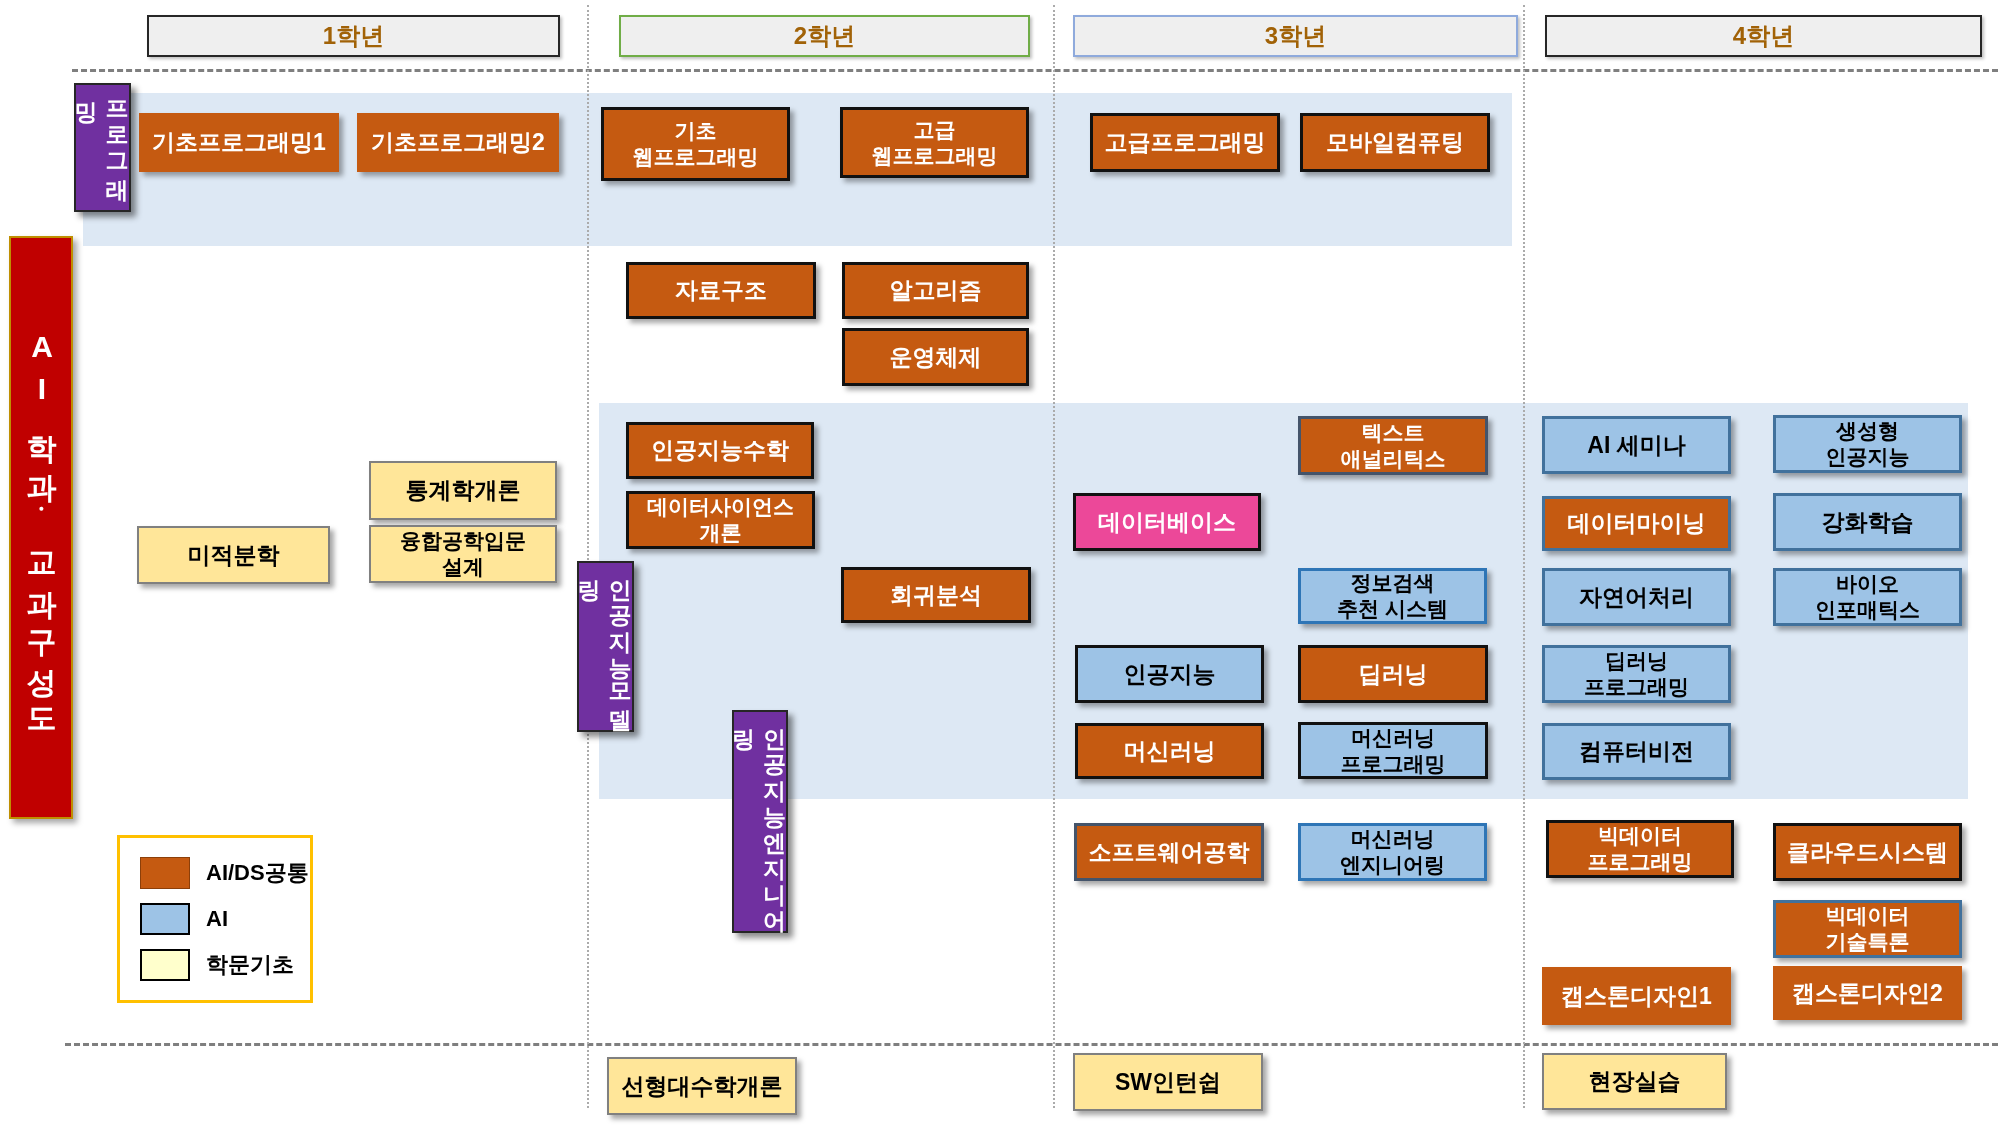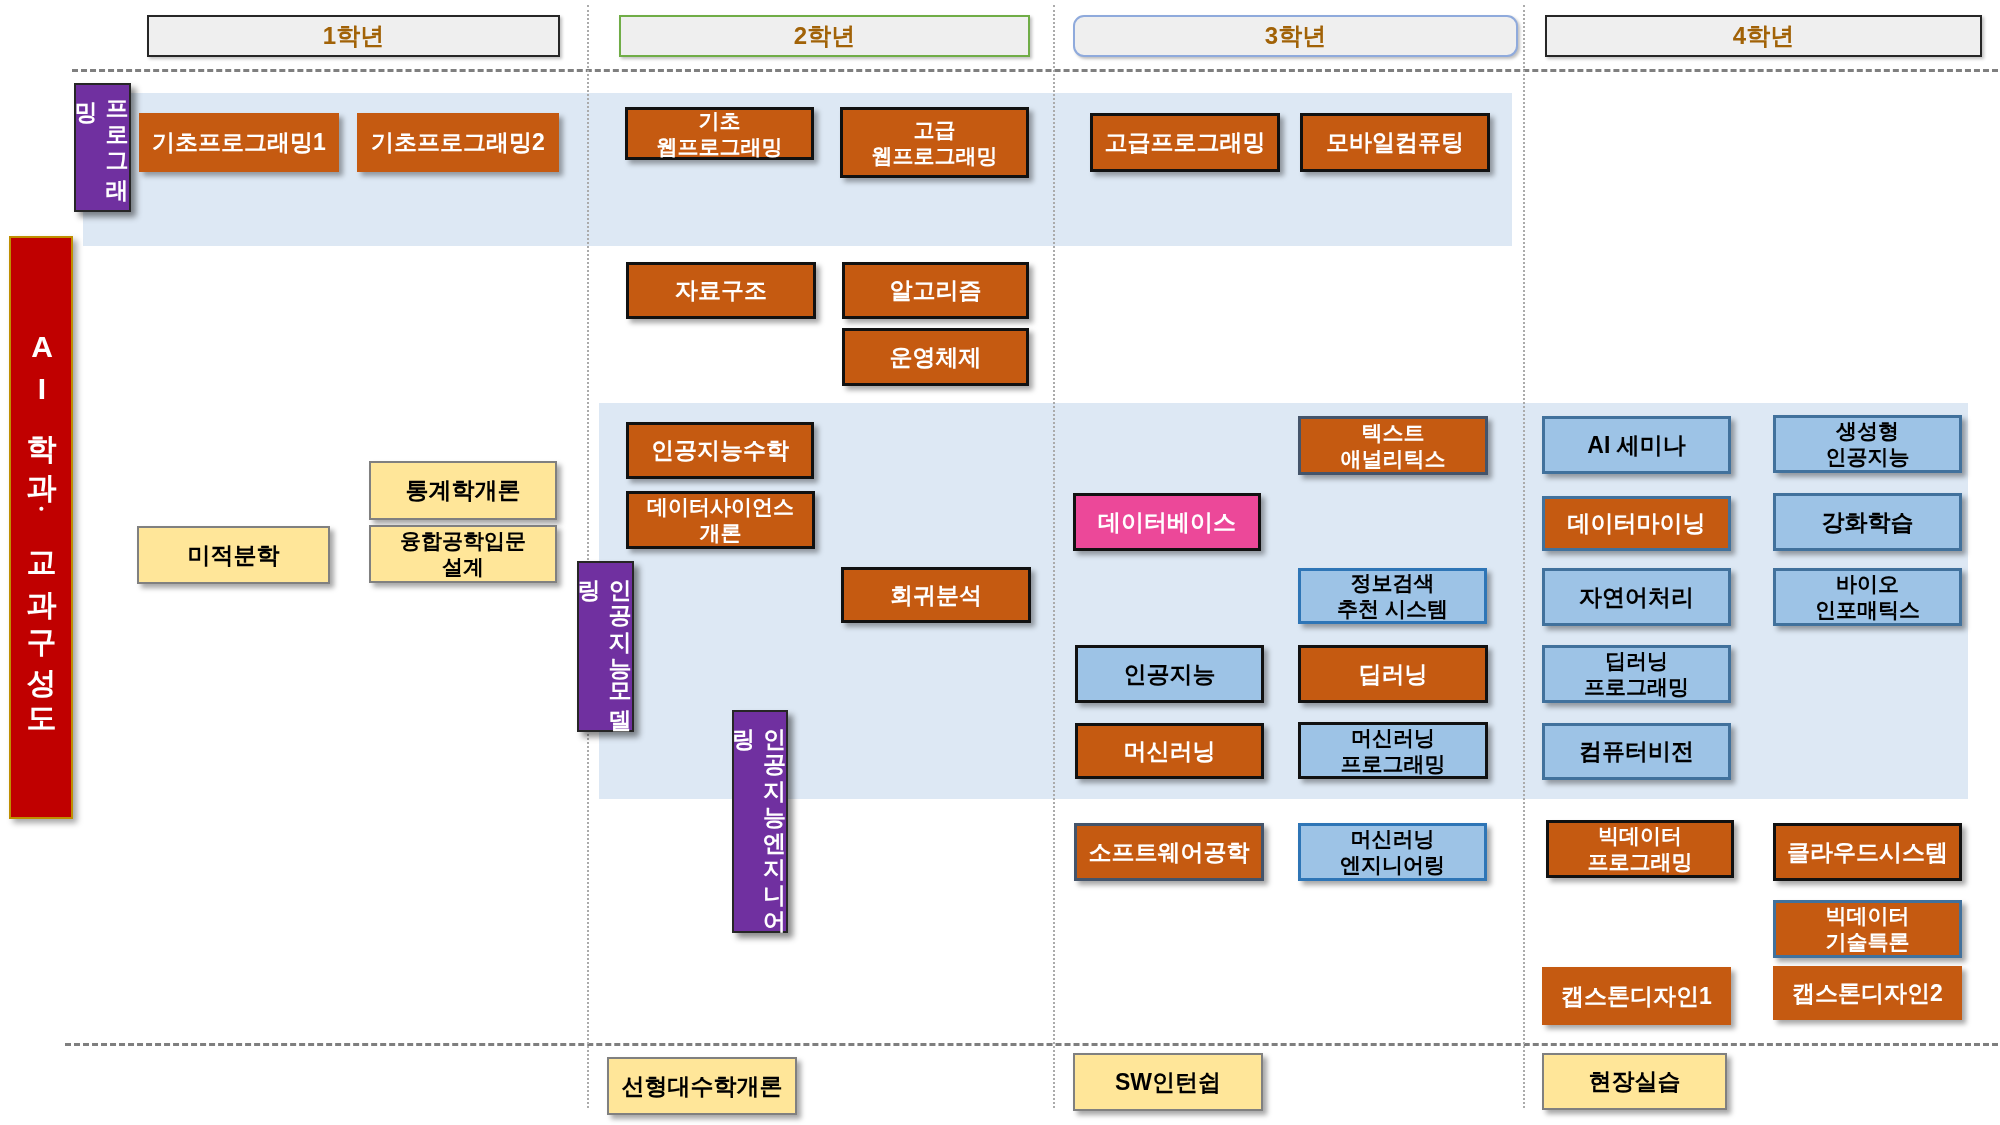--- a/index.html
+++ b/index.html
@@ -48,40 +48,40 @@
       <div class="hline" style="left: 72px; top: 69px; width: 1926px;"></div>
       <div class="hline" style="left: 65px; top: 1043px; width: 1933px;"></div>
       <div class="vline" style="left: 587px; top: 5px; height: 1103px;"></div>
       <div class="vline" style="left: 1053px; top: 5px; height: 1103px;"></div>
       <div class="vline" style="left: 1523px; top: 5px; height: 1103px;"></div>
     </div>
 
   <div id="header-layer">
       <div class="year-header" style="left: 147px; width: 413px; background: rgb(239, 239, 239); border-color: rgb(38, 38, 38);">1학년</div>
       <div class="year-header" style="left: 619px; width: 411px; background: rgb(239, 239, 239); border-color: rgb(112, 173, 71);">2학년</div>
-      <div class="year-header" style="left: 1073px; width: 445px; background: rgb(239, 239, 239); border-color: rgb(143, 170, 220); border-radius: 11px;">3학년</div>
+      <div class="year-header" style="left: 1073px; width: 445px; background: rgb(239, 239, 239); border-color: rgb(143, 170, 220);">3학년</div>
       <div class="year-header" style="left: 1545px; width: 437px; background: rgb(239, 239, 239); border-color: rgb(38, 38, 38);">4학년</div>
     </div>
 
   <div class="banner" style="left: 9px; top: 236px; width: 64px; height: 583px; background: rgb(192, 0, 0);">AI학과ㆍ교과구성도</div>
 
   <div id="tab-layer">
       <div class="tab" style="left: 74px; top: 83px; width: 57px; height: 129px; background: rgb(112, 48, 160);">프로그래밍</div>
       <div class="tab" style="left: 577px; top: 561px; width: 57px; height: 171px; background: rgb(112, 48, 160);">인공지능모델링</div>
       <div class="tab" style="left: 732px; top: 710px; width: 56px; height: 223px; background: rgb(112, 48, 160);">인공지능엔지니어링</div>
     </div>
 
   <div id="course-layer">
       <div class="course cat-common b-none" style="left: 139px; top: 113px; width: 200px; height: 59px; background: rgb(197, 90, 17);">기초프로그래밍1</div>
       <div class="course cat-common b-none" style="left: 357px; top: 113px; width: 202px; height: 59px; background: rgb(197, 90, 17);">기초프로그래밍2</div>
       <div class="course cat-foundation b-gray" style="left: 369px; top: 437px; width: 188px; height: 59px; background: rgb(255, 230, 153); margin-top: 24px;">통계학개론</div>
       <div class="course cat-foundation b-gray" style="left: 137px; top: 526px; width: 193px; height: 58px; background: rgb(255, 230, 153);">미적분학</div>
       <div class="course cat-foundation b-gray two-line" style="left: 369px; top: 525px; width: 188px; height: 58px; background: rgb(255, 230, 153);">융합공학입문
 설계</div>
-      <div class="course cat-common b-black two-line" style="left: 625px; top: 107px; width: 189px; height: 53px; background: rgb(197, 90, 17);">기초
+      <div class="course cat-common b-black two-line" style="left: 601px; top: 107px; width: 189px; height: 74px; background: rgb(197, 90, 17);">기초
 웹프로그래밍</div>
       <div class="course cat-common b-black two-line" style="left: 840px; top: 107px; width: 189px; height: 71px; background: rgb(197, 90, 17);">고급
 웹프로그래밍</div>
       <div class="course cat-common b-black" style="left: 626px; top: 262px; width: 190px; height: 57px; background: rgb(197, 90, 17);">자료구조</div>
       <div class="course cat-common b-black" style="left: 842px; top: 262px; width: 187px; height: 57px; background: rgb(197, 90, 17);">알고리즘</div>
       <div class="course cat-common b-black" style="left: 842px; top: 328px; width: 187px; height: 58px; background: rgb(197, 90, 17);">운영체제</div>
       <div class="course cat-common b-black" style="left: 626px; top: 422px; width: 188px; height: 57px; background: rgb(197, 90, 17);">인공지능수학</div>
       <div class="course cat-common b-black two-line" style="left: 626px; top: 491px; width: 189px; height: 58px; background: rgb(197, 90, 17);">데이터사이언스
 개론</div>
       <div class="course cat-common b-black" style="left: 841px; top: 567px; width: 190px; height: 56px; background: rgb(197, 90, 17);">회귀분석</div>
@@ -116,14 +116,28 @@
       <div class="course cat-common b-black two-line" style="left: 1546px; top: 820px; width: 188px; height: 58px; background: rgb(197, 90, 17);">빅데이터
 프로그래밍</div>
       <div class="course cat-common b-black" style="left: 1773px; top: 823px; width: 189px; height: 58px; background: rgb(197, 90, 17);">클라우드시스템</div>
       <div class="course cat-common b-steel two-line" style="left: 1773px; top: 900px; width: 189px; height: 58px; background: rgb(197, 90, 17);">빅데이터
 기술특론</div>
       <div class="course cat-common b-none" style="left: 1542px; top: 967px; width: 189px; height: 58px; background: rgb(197, 90, 17);">캡스톤디자인1</div>
       <div class="course cat-common b-none" style="left: 1773px; top: 966px; width: 189px; height: 54px; background: rgb(197, 90, 17);">캡스톤디자인2</div>
       <div class="course cat-foundation b-gray" style="left: 1542px; top: 1053px; width: 185px; height: 57px; background: rgb(255, 230, 153);">현장실습</div>
     </div>
 
+  <div class="legend" id="legend-box">
+      <div class="legend-row">
+        <div class="legend-swatch" style="background: rgb(197, 90, 17); border: 1px solid rgb(140, 63, 9);"></div>
+        <div class="legend-label">AI/DS공통</div>
+      </div>
+      <div class="legend-row">
+        <div class="legend-swatch" style="background: rgb(157, 195, 230); border: 2px solid rgb(0, 0, 0);"></div>
+        <div class="legend-label">AI</div>
+      </div>
+      <div class="legend-row">
+        <div class="legend-swatch" style="background: rgb(255, 255, 204); border: 2px solid rgb(0, 0, 0);"></div>
+        <div class="legend-label">학문기초</div>
+      </div>
+    </div>
 
 </div>
 
 </body></html>

